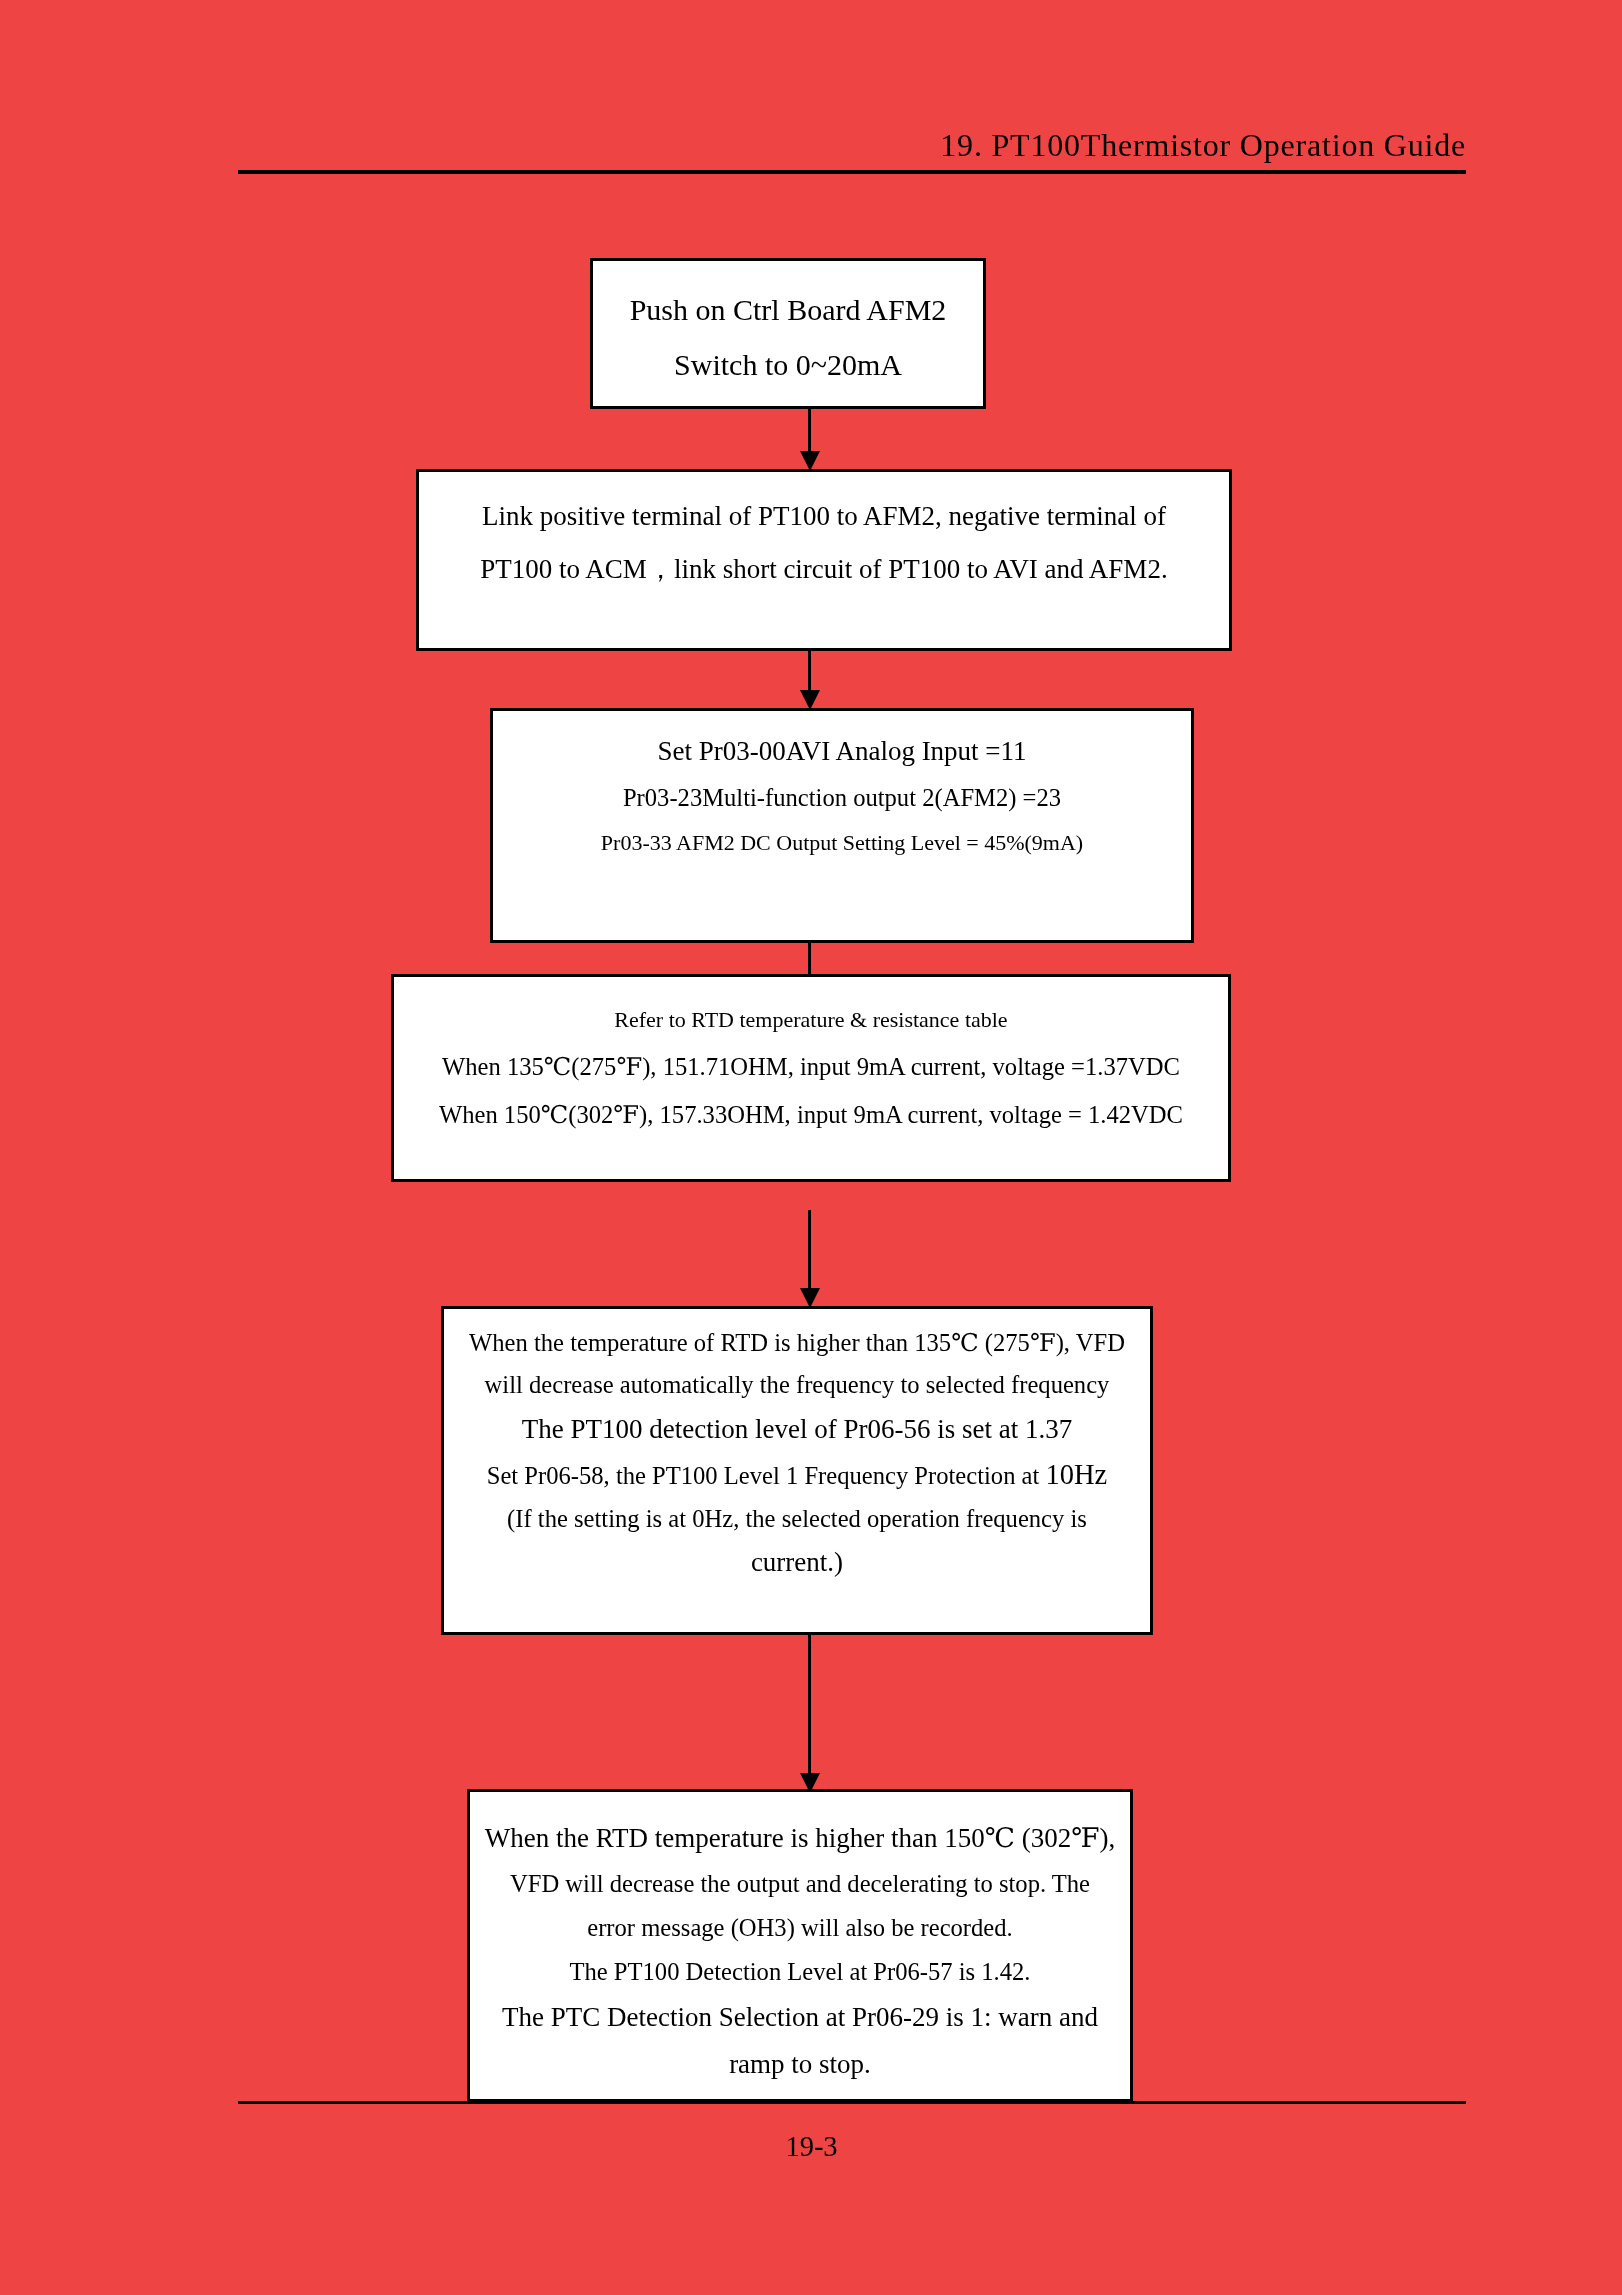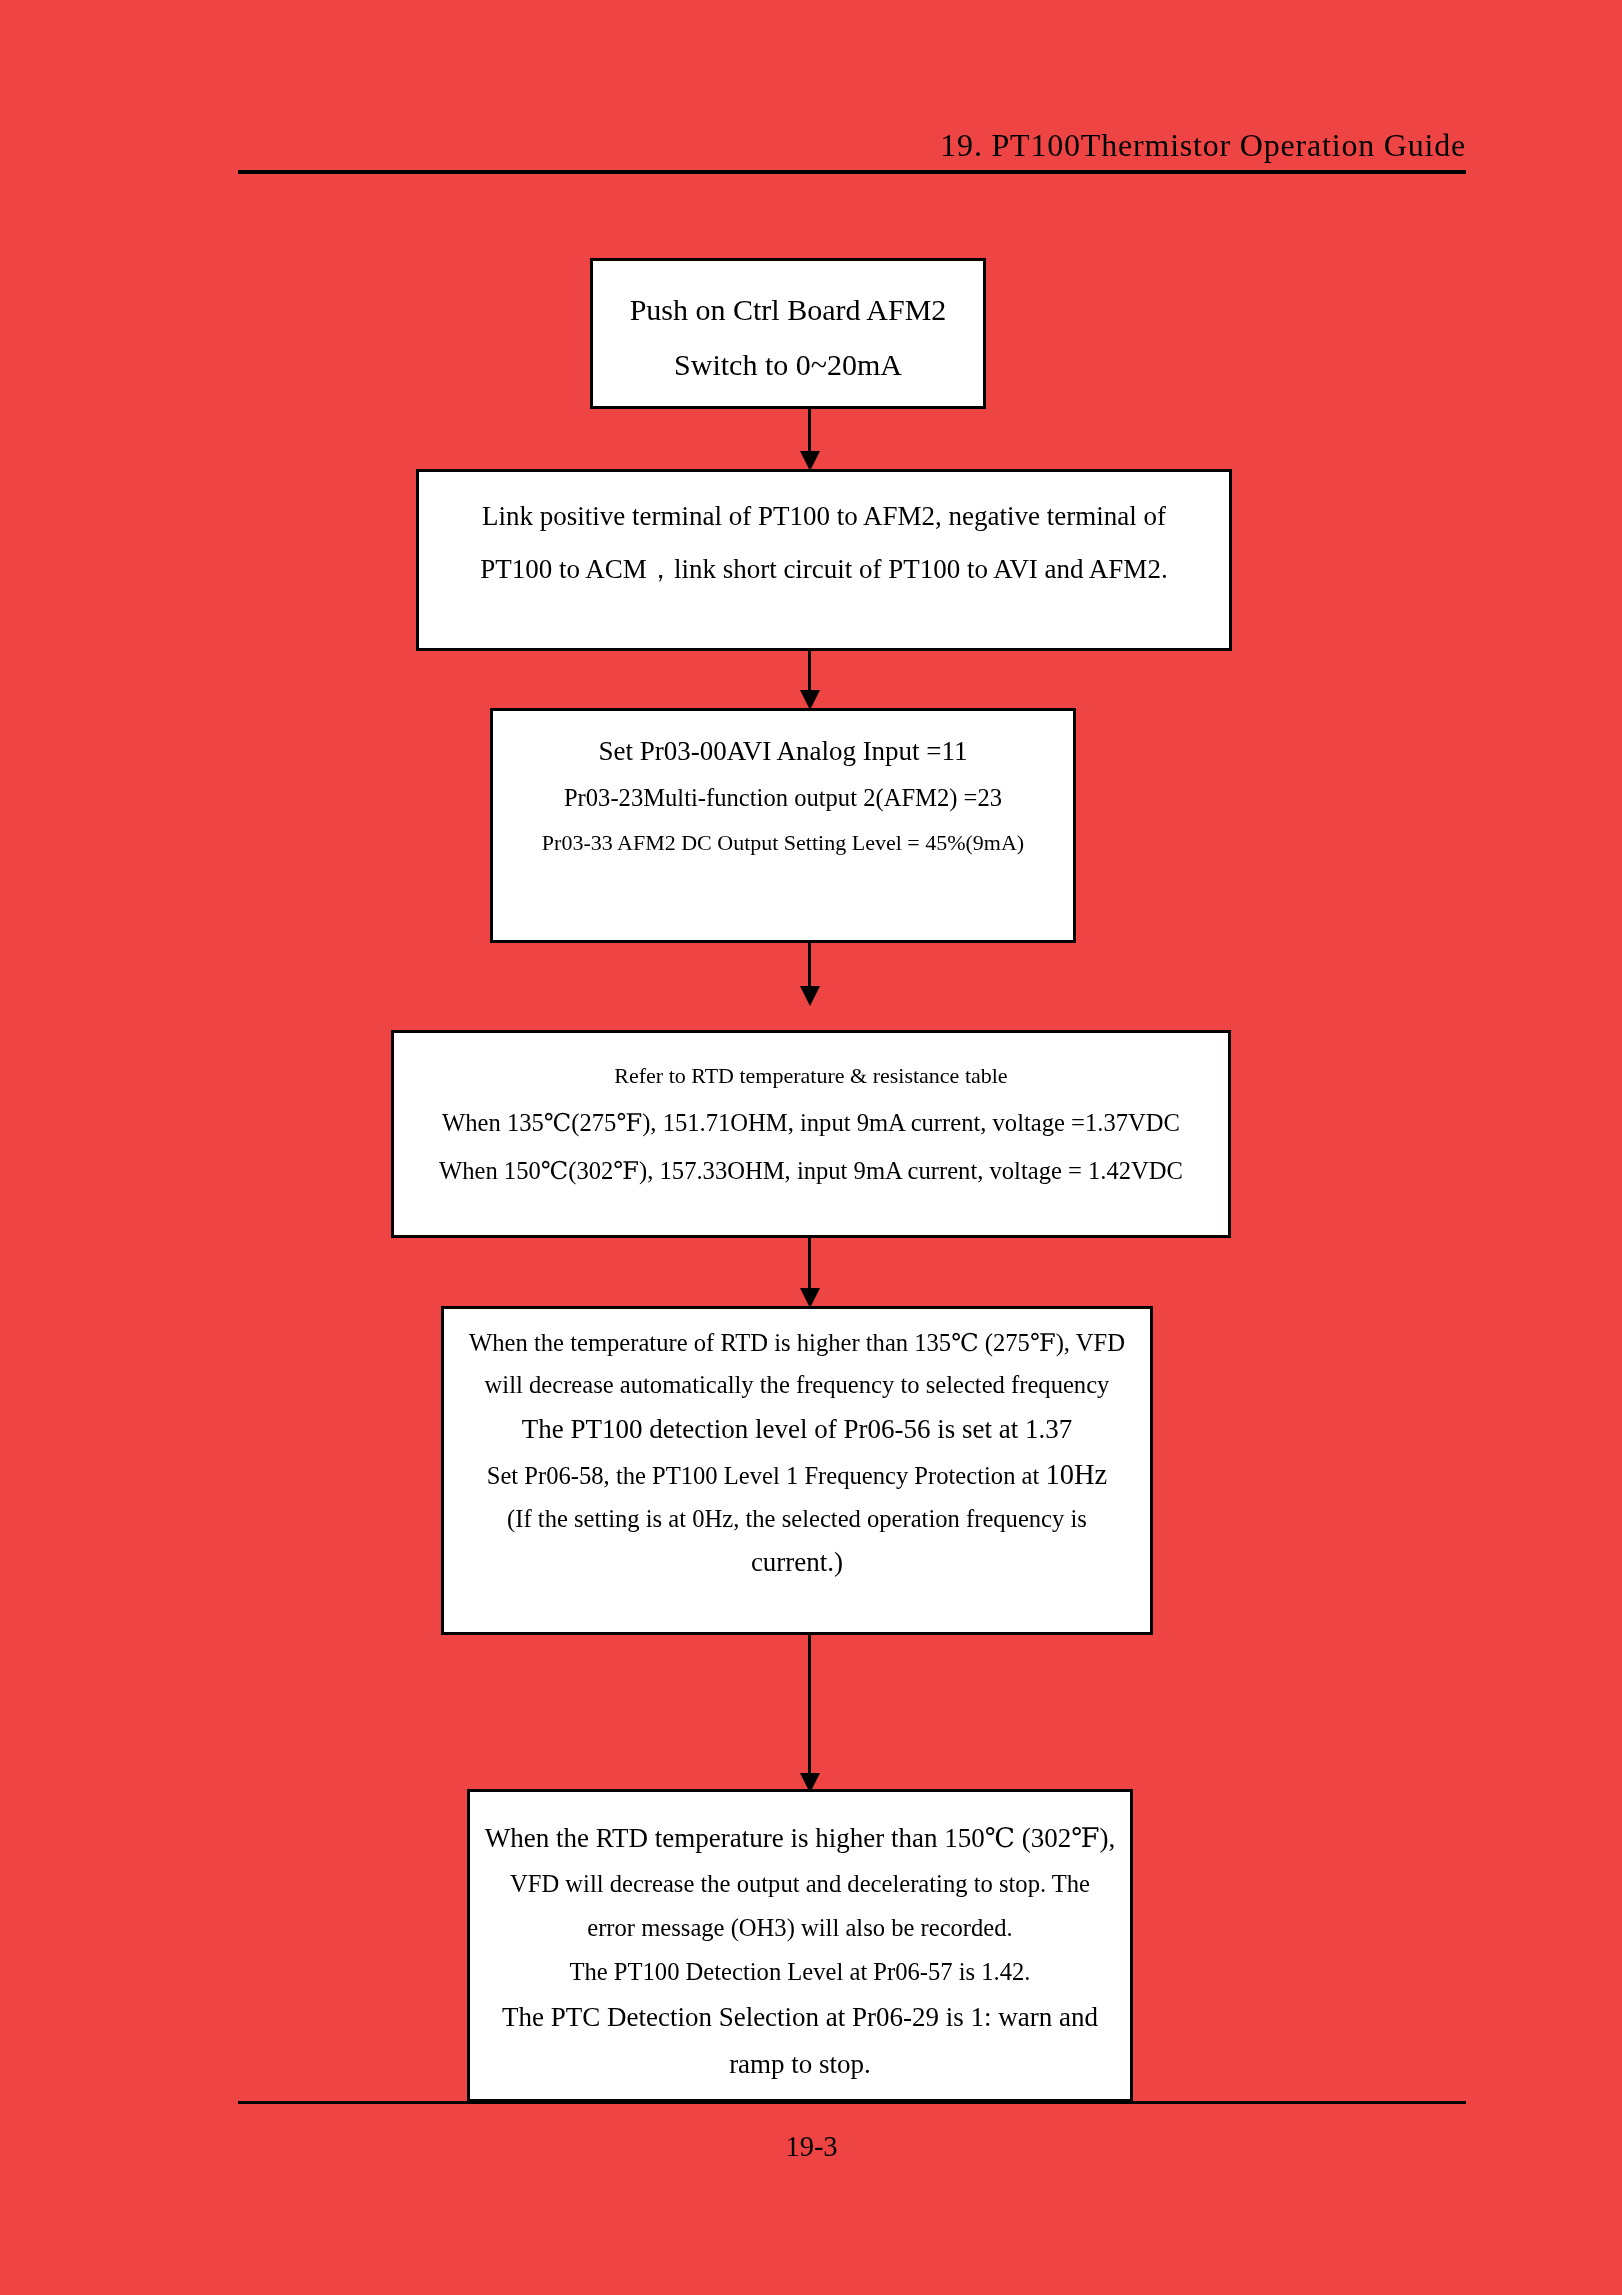--- a/index.html
+++ b/index.html
@@ -132,34 +132,34 @@
       <span class="line t-lg">Link positive terminal of PT100 to AFM2, negative terminal of</span>
       <span class="line t-lg" style="margin-top:19px;">PT100 to ACM，link short circuit of PT100 to AVI and AFM2.</span>
     </div>
   </div>
 
   <div class="connector" style="left:799px; top:651px; width:22px; height:59px;">
     <div class="stem" style="height:39px;"></div>
     <div class="head" style="top:39px;"></div>
   </div>
 
-  <div class="flow-box" style="left:490px; top:708px; width:586px; height:235px;">
+  <div class="flow-box" style="left:490px; top:708px; width:704px; height:235px;">
     <div class="box-inner" style="top:25px;">
       <span class="line t-lg">Set Pr03-00AVI Analog Input =11</span>
       <span class="line t-md" style="margin-top:17.4px;">Pr03-23Multi-function output 2(AFM2) =23</span>
       <span class="line t-sm" style="margin-top:17.4px;">Pr03-33 AFM2 DC Output Setting Level = 45%(9mA)</span>
     </div>
   </div>
 
   <div class="connector" style="left:799px; top:943px; width:22px; height:63px;">
     <div class="stem" style="height:43px;"></div>
     <div class="head" style="top:43px;"></div>
   </div>
 
-  <div class="flow-box" style="left:391px; top:1030px; width:840px; height:208px;">
+  <div class="flow-box" style="left:391px; top:974px; width:840px; height:208px;">
     <div class="box-inner" style="top:30px;">
       <span class="line t-sm">Refer to RTD temperature &amp; resistance table</span>
       <span class="line t-md" style="margin-top:19px;">When 135℃(275℉), 151.71OHM, input 9mA current, voltage =1.37VDC</span>
       <span class="line t-md" style="margin-top:19px;">When 150℃(302℉), 157.33OHM, input 9mA current, voltage = 1.42VDC</span>
     </div>
   </div>
 
   <div class="connector" style="left:799px; top:1210px; width:22px; height:99px;">
     <div class="stem" style="height:78px;"></div>
     <div class="head" style="top:78px;"></div>

